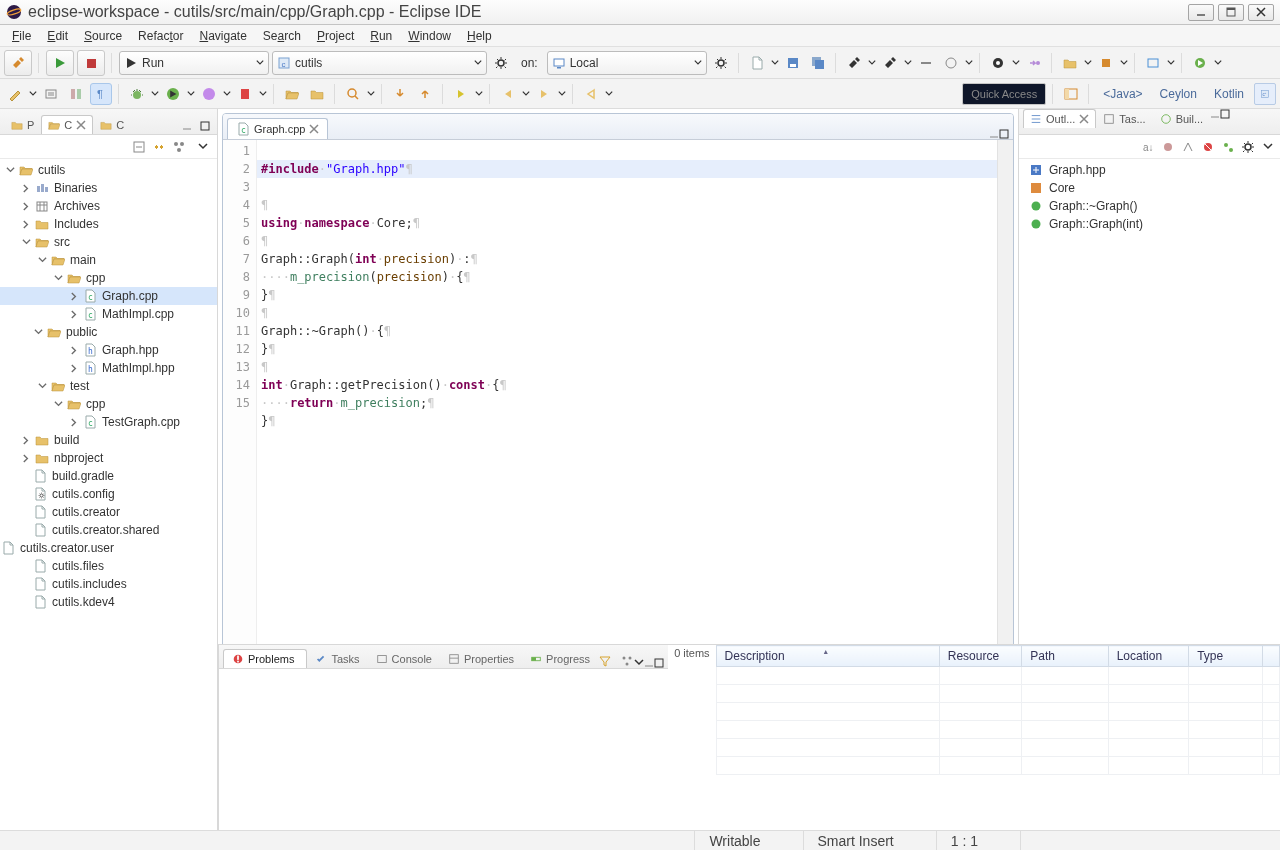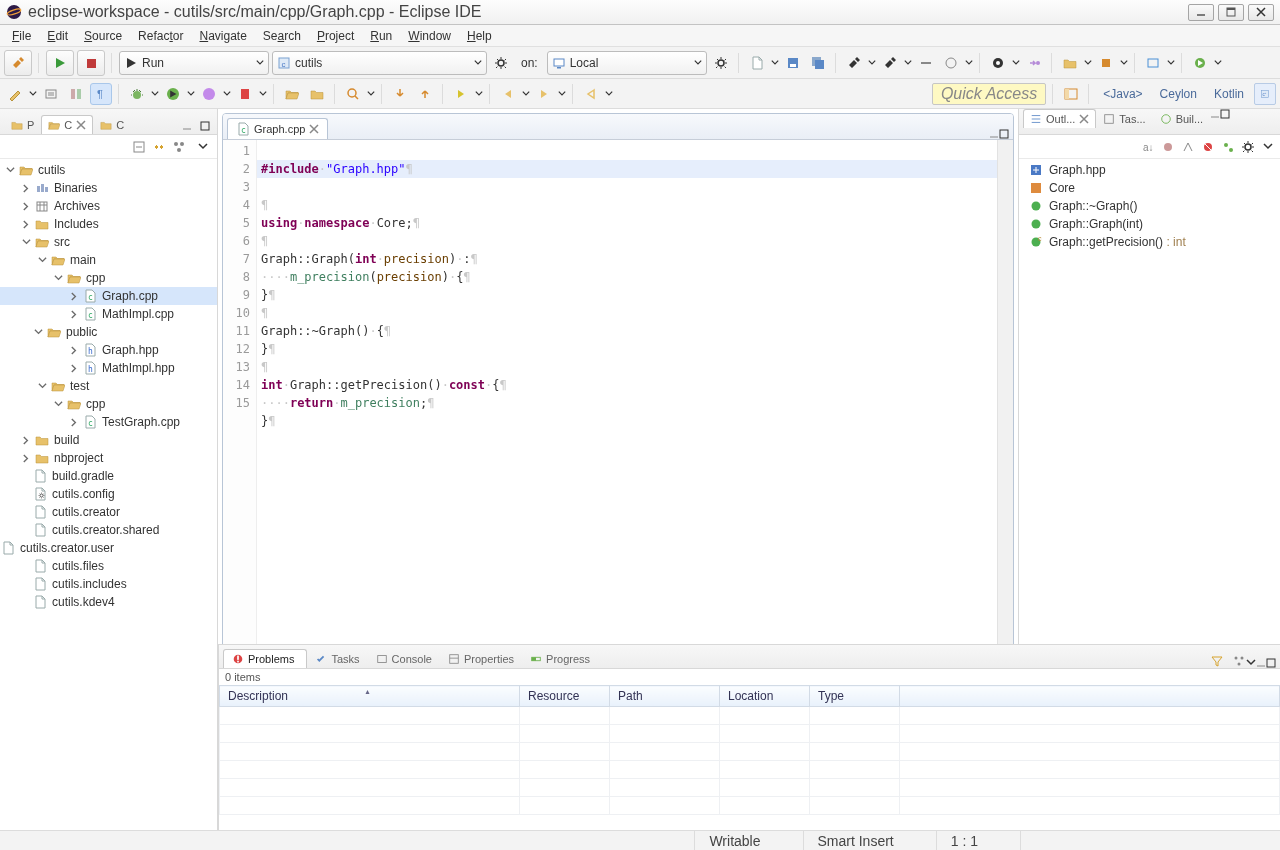--- a/index.html
+++ b/index.html
@@ -29,21 +29,21 @@
 .tbtn svg{ width:14px; height:14px; }
 .combo { height:24px; border:1px solid #bcbcbc; border-radius:3px; background:linear-gradient(#fff,#f1f1f1); display:flex; align-items:center; padding:0 4px; gap:4px; cursor:pointer; }
 .combo .chev{ margin-left:auto; }
 .lbl { padding:0 6px; color:#333; }
 .drop-arrow{ width:8px; display:inline-flex; align-items:center; }
 .drop-arrow svg{ width:8px; height:8px; }
 
 
 .toolbar-row.row2 { justify-content: space-between; }
 .toolbar-row .left-group, .toolbar-row .right-group { display:flex; align-items:center; gap:3px; }
-.quick-access{ height:22px; border:1px solid #c6c6c6; border-radius:2px; background:#fef9c3; padding:2px 8px; color:#888; font-size:16px; display:flex; align-items:center;font-style:italic; }
+.quick-access{ height:22px; border:1px solid #c6c6c6; border-radius:2px; background:#0f172a; padding:2px 8px; color:#888; font-size:11px; display:flex; align-items:center; }
 .persp-btn{ padding:2px 6px; border:1px solid transparent; border-radius:2px; cursor:pointer; color:#4a6a9a; display:flex; align-items:center; gap:4px; }
 .persp-btn.active{ background:#e6eefb; border-color:#b8cbe5; }
 
 
 .workspace { display:flex; height: calc(850px - 25px - 22px - 32px - 30px - 20px); }
 .left-panel{ width:218px; display:flex; flex-direction:column; border-right:1px solid #d8d8d8; background:#fff; }
 .center-panel{ flex:1; display:flex; flex-direction:column; }
 .right-panel{ width:262px; display:flex; flex-direction:column; border-left:1px solid #d8d8d8; background:#fff; }
 
 
@@ -84,21 +84,21 @@
 .tok-param{ color:#6a3e00; }
 .tok-pp{ color:#7f0055; font-weight:bold; }
 .tok-ws{ color:#c8c8c8; }
 .code-scroll-v{ width:16px; background:#f1f1f1; border-left:1px solid #e2e2e2; }
 .editor-hscroll{ height:16px; background:#f1f1f1; border-top:1px solid #e2e2e2; position:relative; }
 .editor-hscroll .thumb{ position:absolute; left:40px; top:2px; height:12px; width:640px; background:#d6d6d6; border-radius:6px; }
 .editor-hscroll .arrow{ position:absolute; top:0; width:16px; height:16px; display:flex; align-items:center; justify-content:center; color:#888; }
 .editor-hscroll .arrow.left{ left:0; } .editor-hscroll .arrow.right{ right:0; }
 
 
-.bottom-panel{ height:186px; border-top:1px solid #d8d8d8; display:flex; flex-direction:column; background:#fff; }
+.bottom-panel{ height:186px; border-top:1px solid #d8d8d8; display:flex; background:#fff; }
 .bottom-tabs{ height:24px; display:flex; align-items:flex-end; padding:0 4px; background:linear-gradient(#f7f7f7,#eeeeee); border-bottom:1px solid #d8d8d8; }
 .btab{ display:flex; align-items:center; gap:4px; padding:3px 8px; cursor:pointer; font-size:11px; color:#666; }
 .btab.active{ background:#fff; border:1px solid #c9c9c9; border-bottom:none; border-radius:3px 3px 0 0; color:#222; }
 .bottom-tabs .spacer{ flex:1; }
 .items-count{ padding:2px 6px; font-size:11px; color:#555; }
 .ptable{ flex:1; overflow:auto; }
 .ptable table{ width:100%; border-collapse:collapse; font-size:12px; }
 .ptable th{ text-align:left; background:linear-gradient(#fbfdff,#e8f1fb); border:1px solid #d2dbe6; padding:3px 8px; font-weight:normal; color:#335; position:relative; }
 .ptable th .sort{ position:absolute; right:50%; top:1px; font-size:8px; color:#668; }
 .ptable td{ border:1px solid #eef0f3; height:18px; }
@@ -1120,29 +1120,20 @@
           <span>Graph::~Graph()</span>
         </div>
       <div class="orow">
           <span class="oicon">
             <svg viewBox="0 0 14 14">
               <use href="#green-dot"></use>
             </svg>
           </span>
           <span>Graph::Graph(int)</span>
         </div>
-      <div class="orow">
-          <span class="oicon">
-            <svg viewBox="0 0 14 14">
-              <use href="#green-dot"></use>
-              <text x="9" y="6" font-size="7" fill="#b78b3a">c</text>
-            </svg>
-          </span>
-          <span><span>Graph::getPrecision()</span><span class="osuffix"> : int</span></span>
-        </div>
     </div>
   </div>
 </div>
 
 <div class="bottom-panel" style="margin-left:218px;height:186px;margin-top:-186px;position:relative;z-index:2;border-left:1px solid #d8d8d8;">
   <div class="bottom-tabs">
     <div class="btab active">
         <svg width="12" height="12" viewBox="0 0 14 14">
           <circle cx="7" cy="7" r="5" fill="#d44"></circle>
           <rect x="6" y="3" width="2" height="5" fill="#fff"></rect>

